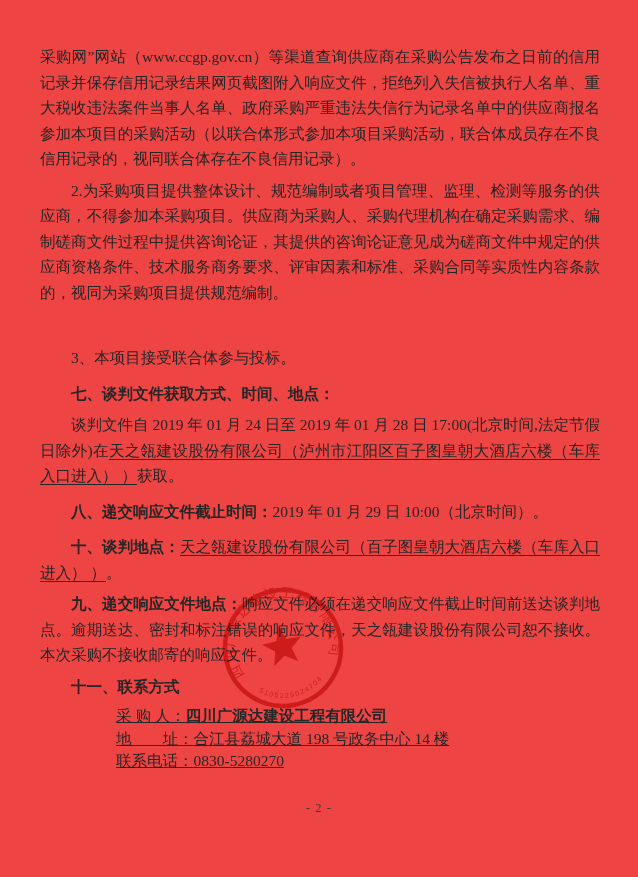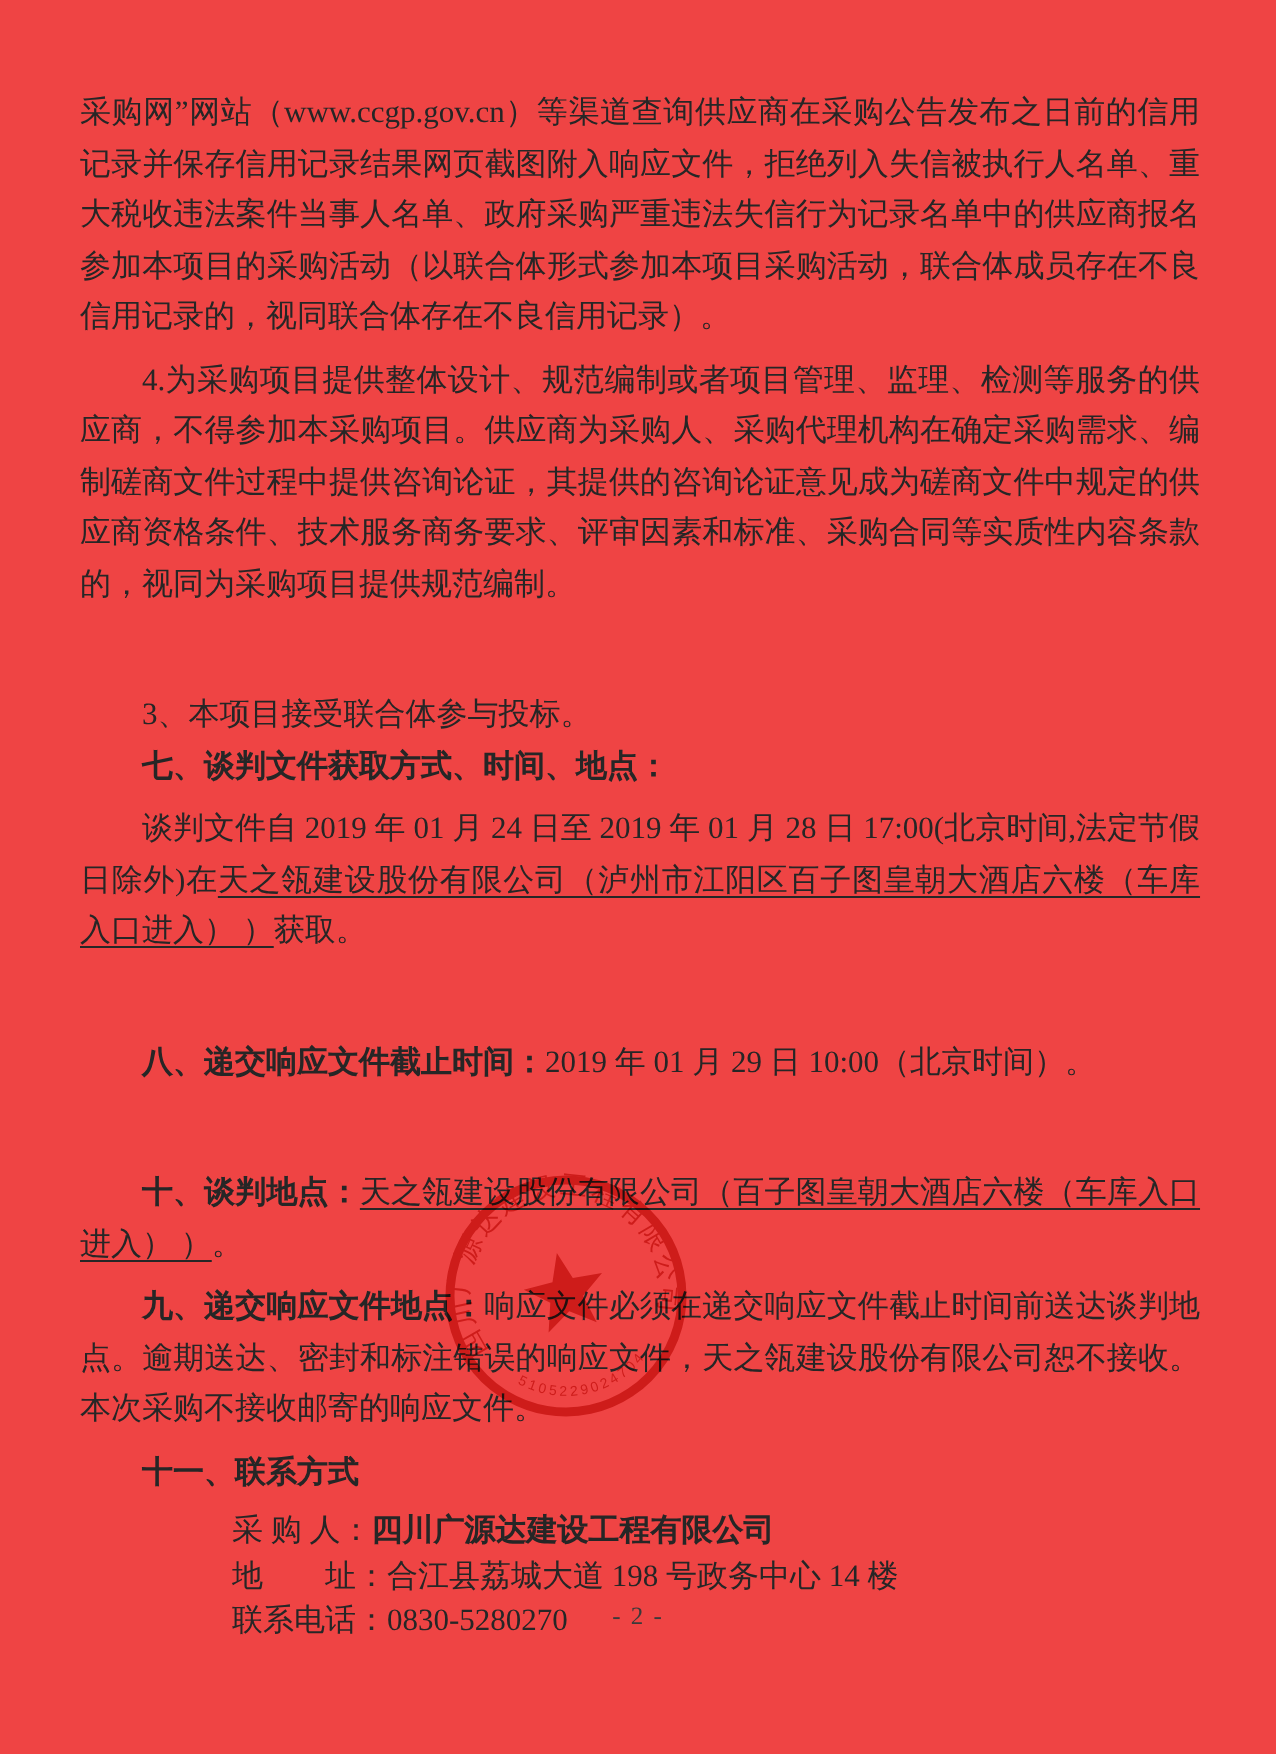--- a/index.html
+++ b/index.html
@@ -18,23 +18,23 @@
     font-size: 15.5px;
     line-height: 25.5px;
     text-align: justify;
   }
   p { margin: 0; }
   .indent { text-indent: 2em; margin-top: 40px; }
   .bold { font-weight: bold; }
   .sec-heading { font-weight: bold; text-indent: 2em; }
   .u { text-decoration: underline; text-underline-offset: 3px; }
   .mt-sm { margin-top: 6px; }
-  .mt-md { }
+  .mt-md { margin-top: 10px; }
   .contact-block { margin-left: 76px; margin-top: 6px; line-height: 22.5px; }
-  .contact-row { display: block; }
+  .contact-row { display: block; text-decoration: underline; }
   .footer {
     position: absolute;
     left: 0; right: 0; top: 801px;
     text-align: center;
     font-size: 12.5px;
     color: #3a3a3a;
     letter-spacing: 1px;
   }
   .seal {
     position: absolute;
@@ -49,21 +49,21 @@
 </style>
 </head>
 <body>
 
 <div class="page">
 
   <div class="content">
 
     <p>采购网”网站（www.ccgp.gov.cn）等渠道查询供应商在采购公告发布之日前的信用记录并保存信用记录结果网页截图附入响应文件，拒绝列入失信被执行人名单、重大税收违法案件当事人名单、政府采购严重违法失信行为记录名单中的供应商报名参加本项目的采购活动（以联合体形式参加本项目采购活动，联合体成员存在不良信用记录的，视同联合体存在不良信用记录）。</p>
 
-    <p class="indent mt-sm">4.为采购项目提供整体设计、规范编制或者项目管理、监理、检测等服务的供应商，不得参加本采购项目。供应商为采购人、采购代理机构在确定采购需求、编制磋商文件过程中提供咨询论证，其提供的咨询论证意见成为磋商文件中规定的供应商资格条件、技术服务商务要求、评审因素和标准、采购合同等实质性内容条款的，视同为采购项目提供规范编制。</p>
+    <p class="indent mt-sm">2.为采购项目提供整体设计、规范编制或者项目管理、监理、检测等服务的供应商，不得参加本采购项目。供应商为采购人、采购代理机构在确定采购需求、编制磋商文件过程中提供咨询论证，其提供的咨询论证意见成为磋商文件中规定的供应商资格条件、技术服务商务要求、评审因素和标准、采购合同等实质性内容条款的，视同为采购项目提供规范编制。</p>
 
     <p class="indent">3、本项目接受联合体参与投标。</p>
 
     <p class="sec-heading mt-md">七、谈判文件获取方式、时间、地点：</p>
 
     <p class="indent mt-sm"><span>谈判文件自 2019 年 01 月 24 日至 2019 年 01 月 28 日 17:00(北京时间,法定节假日除外)在</span><span class="u">天之瓴建设股份有限公司（泸州市江阳区百子图皇朝大酒店六楼（车库入口进入）  ）</span><span>获取。</span></p>
 
 
 
     <p class="indent mt-md"><span class="bold">八、递交响应文件截止时间：</span><span>2019 年 01 月 29 日 10:00（北京时间）。</span></p>

